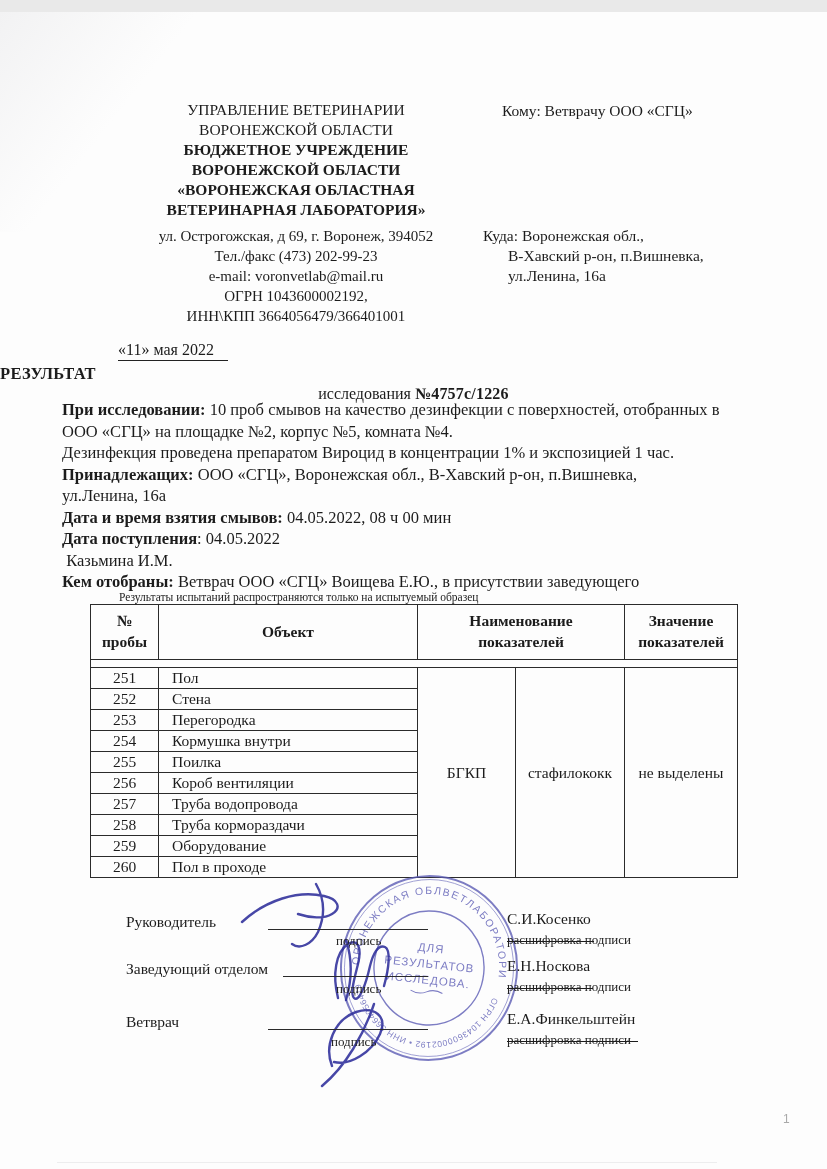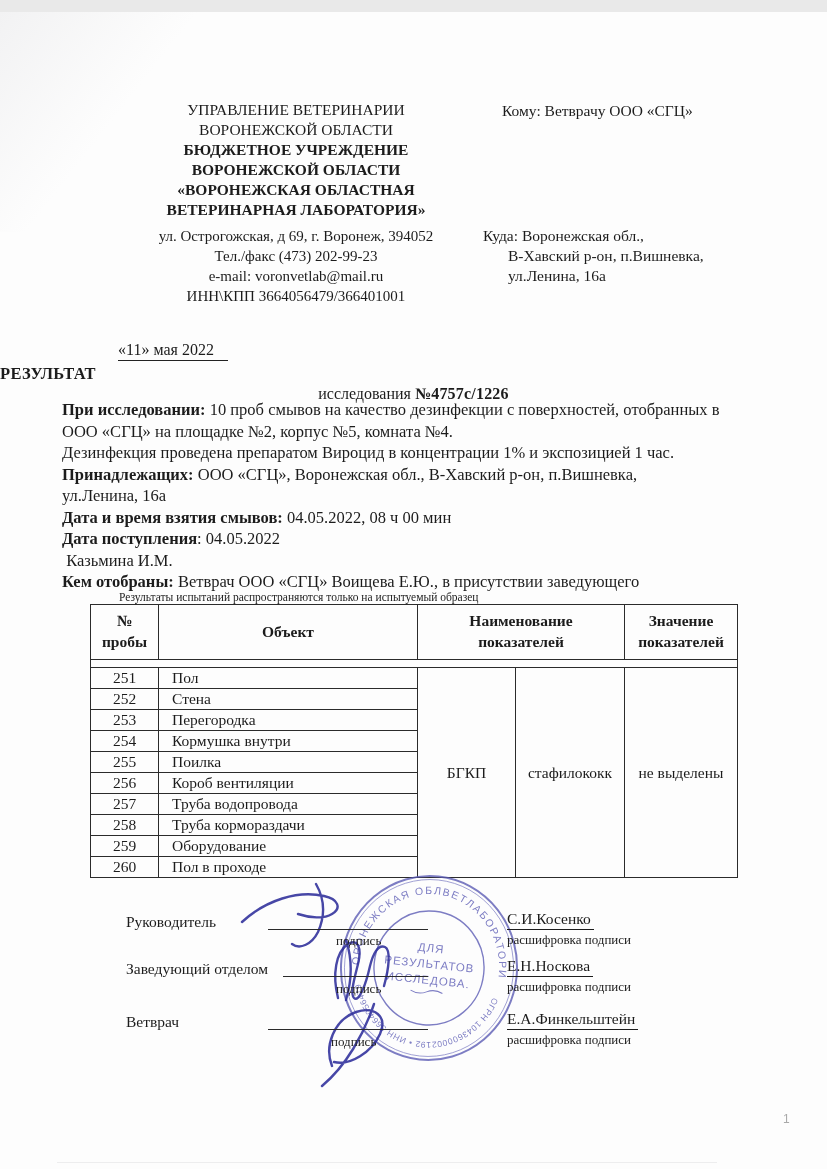--- a/index.html
+++ b/index.html
@@ -29,21 +29,21 @@
                    white-space:pre-line;vertical-align:middle;text-align:center;height:50px;padding:2px;line-height:1.35;}
   table.results{border:1.6px solid #2b2b2b;}
   tr.spacer td{border:none;height:7px;padding:0;}
   td.num{border:1px solid #2b2b2b;text-align:center;height:20px;padding:0;}
   td.obj{border:1px solid #2b2b2b;text-align:left;padding:0 0 0 13px;height:20px;}
   td.merge{border:1px solid #2b2b2b;text-align:center;vertical-align:middle;}
   
   .sig-role{font-size:15.5px;}
   .sig-line{border-top:1.3px solid #2a2a2a;height:0;}
   .sig-cap{font-size:13px;color:#222;}
-  .sig-name{font-size:15.5px;border-bottom:1px solid #1c1c1c;padding:0 3px 1px 0;}
+  .sig-name{font-size:15.5px;border-bottom:1px solid #1c1c1c;padding:0 3px 13px 0;}
   .pagenum{left:783px;top:1100px;font-size:12px;color:#a9a9a9;font-family:"Liberation Sans",sans-serif;}
   .shadow-tl{left:0;top:0;width:300px;height:220px;
              background:linear-gradient(128deg,#f2f2f3 0%,rgba(255,255,255,0) 42%);}
   .artifact-bottom{left:57px;top:1150px;width:660px;height:1px;background:#ededee;}
   .stamp-svg{left:333px;top:856px;opacity:.78;transform:rotate(6deg);}
   .ink-svg{left:228px;top:858px;}
 </style>
 </head>
 <body>
 
@@ -58,20 +58,21 @@
     <div class="org-bold">БЮДЖЕТНОЕ УЧРЕЖДЕНИЕ</div>
     <div class="org-bold">ВОРОНЕЖСКОЙ ОБЛАСТИ</div>
     <div class="org-bold">«ВОРОНЕЖСКАЯ ОБЛАСТНАЯ</div>
     <div class="org-bold">ВЕТЕРИНАРНАЯ ЛАБОРАТОРИЯ»</div>
   </div>
 
   <div class="abs addr-block">
     <div>ул. Острогожская, д 69, г. Воронеж, 394052</div>
     <div>Тел./факс (473) 202-99-23</div>
     <div>e-mail: voronvetlab@mail.ru</div>
+    <div>ОГРН 1043600002192,</div>
     <div>ИНН\КПП 3664056479/366401001</div>
   </div>
 
   <div class="abs recipient">Кому: Ветврачу ООО «СГЦ»</div>
 
   <div class="abs dest-block">
     <div>Куда: Воронежская обл.,</div>
     <div class="dest-indent">В-Хавский р-он, п.Вишневка,</div>
     <div class="dest-indent">ул.Ленина, 16а</div>
   </div>

